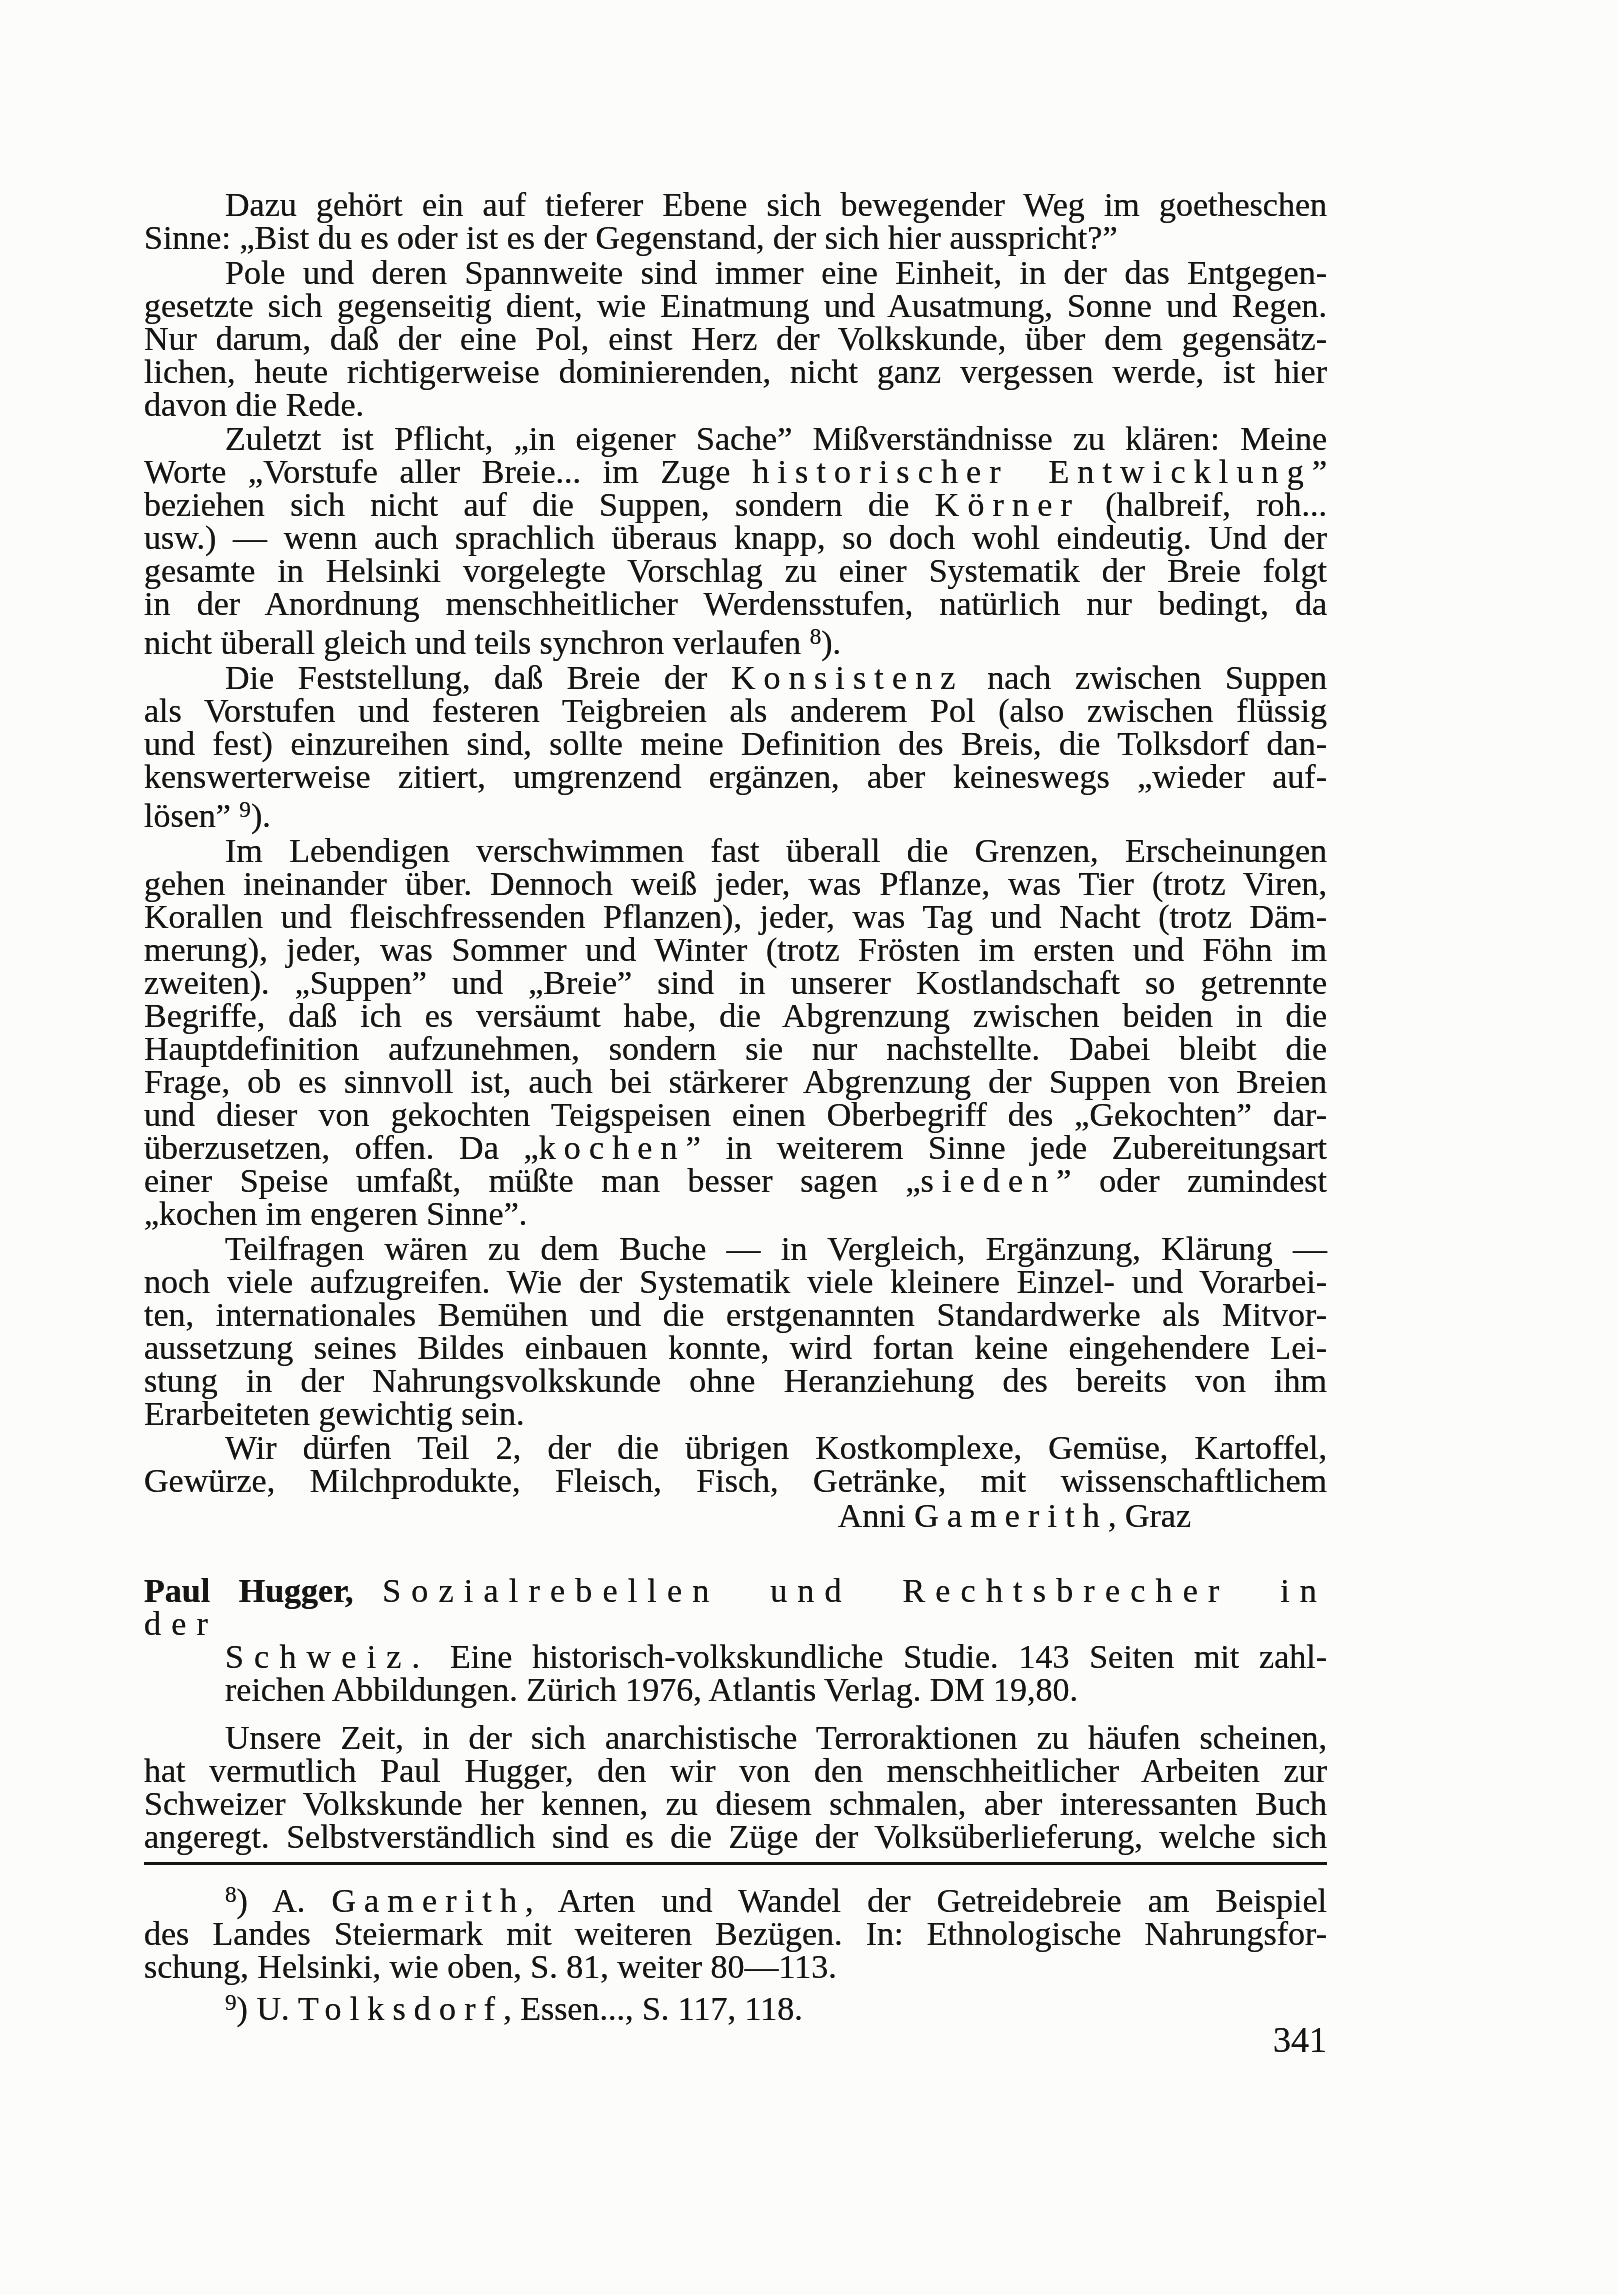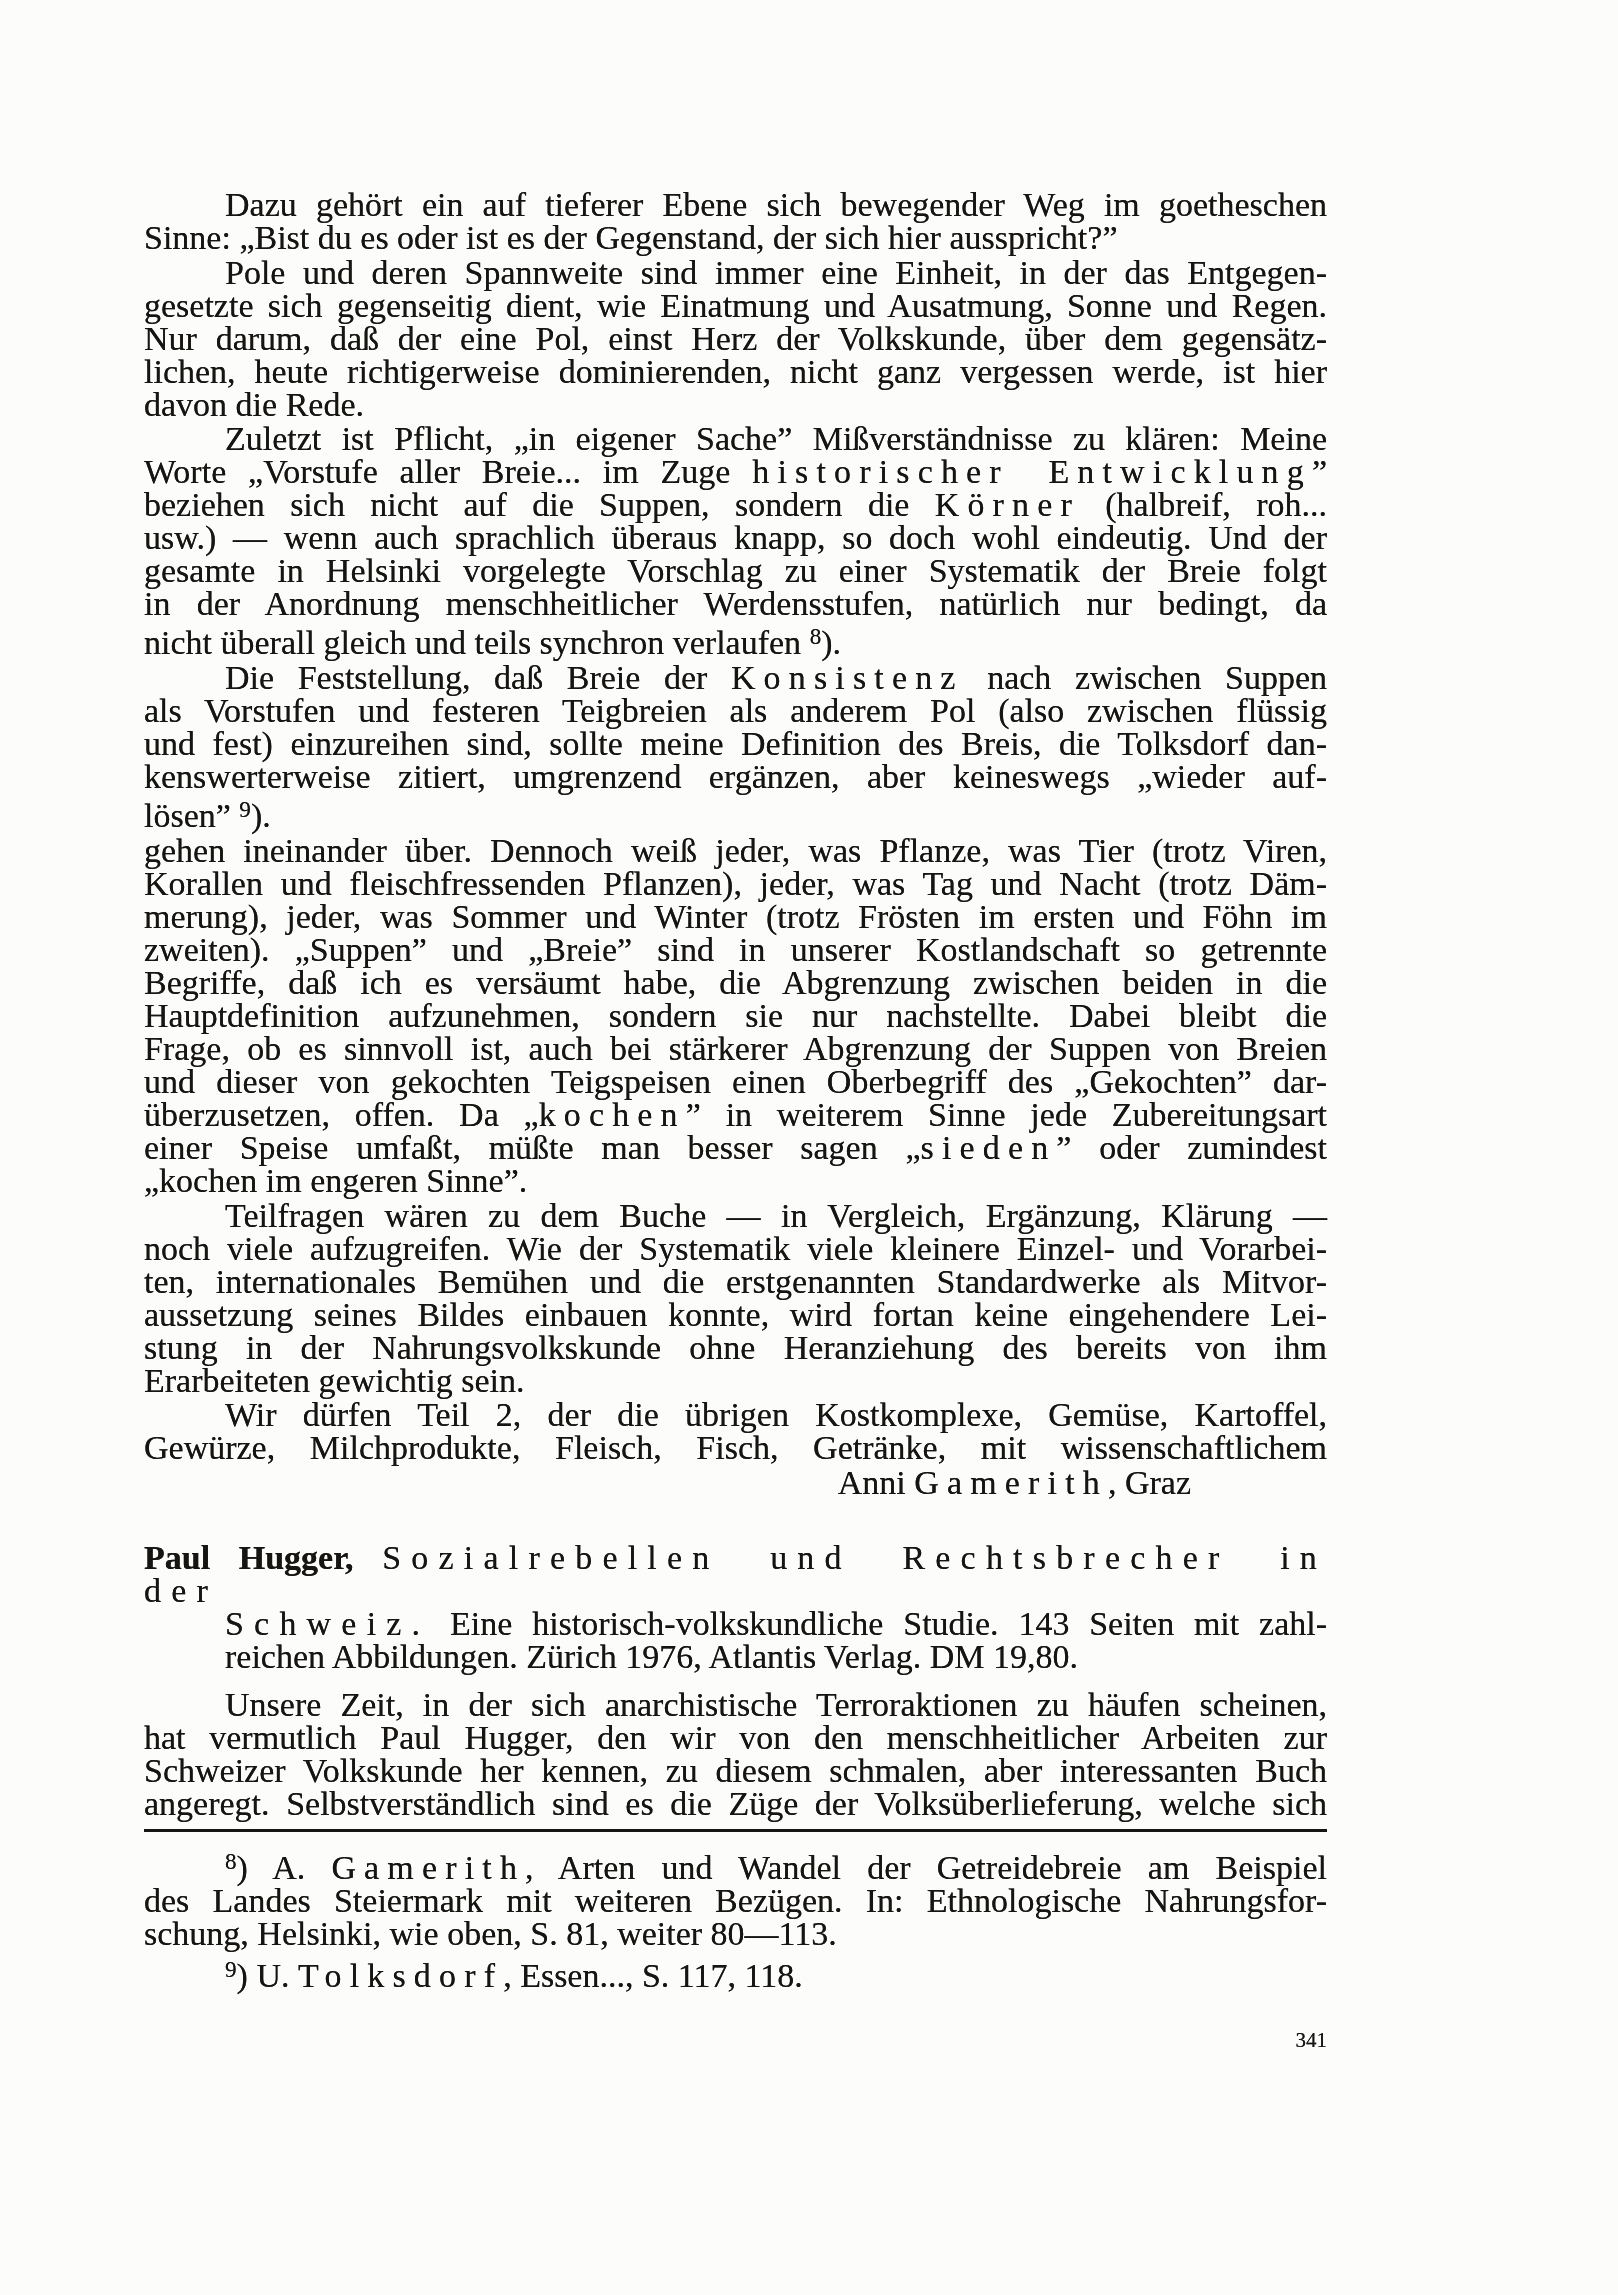--- a/index.html
+++ b/index.html
@@ -54,21 +54,21 @@
     font-size:68%;
     vertical-align:0.45em;
     letter-spacing:0;
   }
   .page-number{
     position:absolute;
     top:2024px;
     left:144px;
     width:var(--measure);
     text-align:right;
-    font-size:21px;
+    font-size:36px;
     line-height:32px;
     text-shadow:0 0 0.6px rgba(20,18,14,.85);
   }
 </style>
 </head>
 <body>
 
 <div class="page">
   <div class="text-block" id="doc">
       <div class="para">
@@ -92,20 +92,21 @@
         <div class="line">nicht überall gleich und teils synchron verlaufen <span class="sup">8</span>).</div>
       </div>
       <div class="para">
         <div class="line j first">Die Feststellung, daß Breie der <span class="sp">Konsistenz</span> nach zwischen Suppen</div>
         <div class="line j">als Vorstufen und festeren Teigbreien als anderem Pol (also zwischen flüssig</div>
         <div class="line j">und fest) einzureihen sind, sollte meine Definition des Breis, die Tolksdorf dan-</div>
         <div class="line j">kenswerterweise zitiert, umgrenzend ergänzen, aber keineswegs „wieder auf-</div>
         <div class="line">lösen” <span class="sup">9</span>).</div>
       </div>
       <div class="para">
+        <div class="line j first">Im Lebendigen verschwimmen fast überall die Grenzen, Erscheinungen</div>
         <div class="line j">gehen ineinander über. Dennoch weiß jeder, was Pflanze, was Tier (trotz Viren,</div>
         <div class="line j">Korallen und fleischfressenden Pflanzen), jeder, was Tag und Nacht (trotz Däm-</div>
         <div class="line j">merung), jeder, was Sommer und Winter (trotz Frösten im ersten und Föhn im</div>
         <div class="line j">zweiten). „Suppen” und „Breie” sind in unserer Kostlandschaft so getrennte</div>
         <div class="line j">Begriffe, daß ich es versäumt habe, die Abgrenzung zwischen beiden in die</div>
         <div class="line j">Hauptdefinition aufzunehmen, sondern sie nur nachstellte. Dabei bleibt die</div>
         <div class="line j">Frage, ob es sinnvoll ist, auch bei stärkerer Abgrenzung der Suppen von Breien</div>
         <div class="line j">und dieser von gekochten Teigspeisen einen Oberbegriff des „Gekochten” dar-</div>
         <div class="line j">überzusetzen, offen. Da „<span class="sp">kochen</span>” in weiterem Sinne jede Zubereitungsart</div>
         <div class="line j">einer Speise umfaßt, müßte man besser sagen „<span class="sp">sieden</span>” oder zumindest</div>

